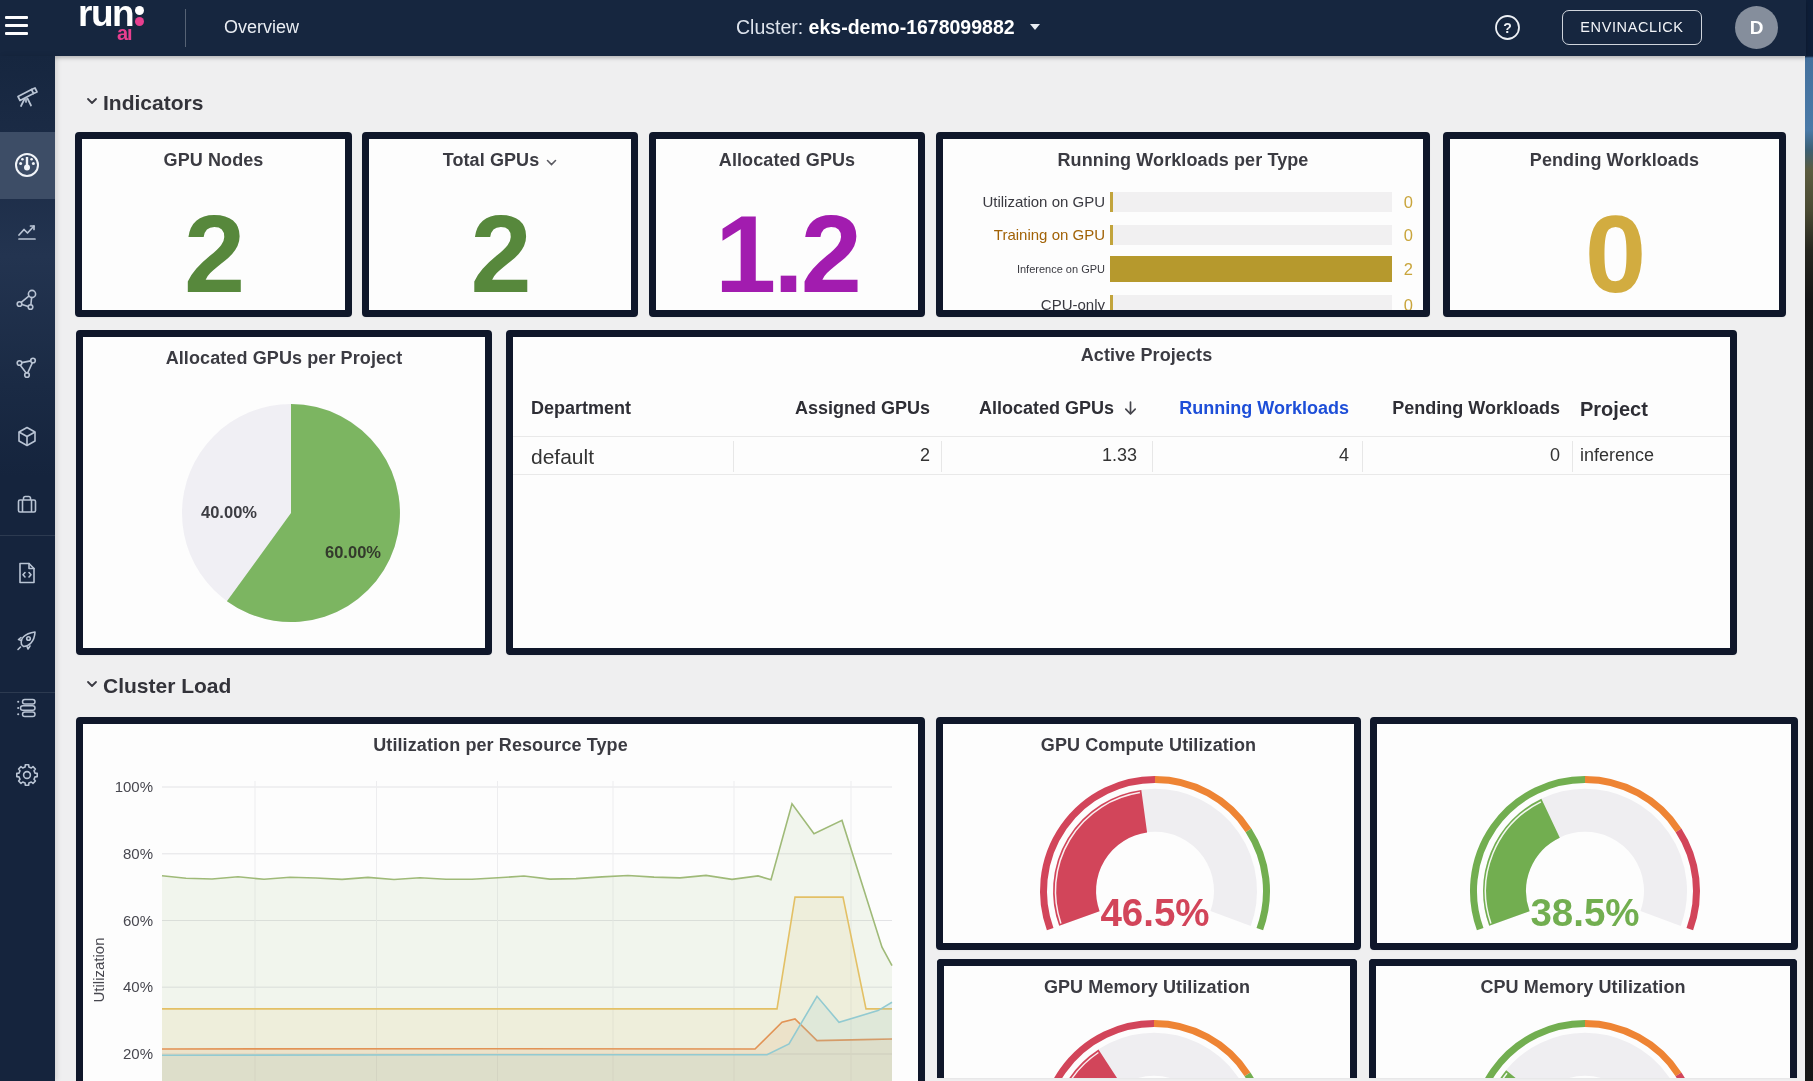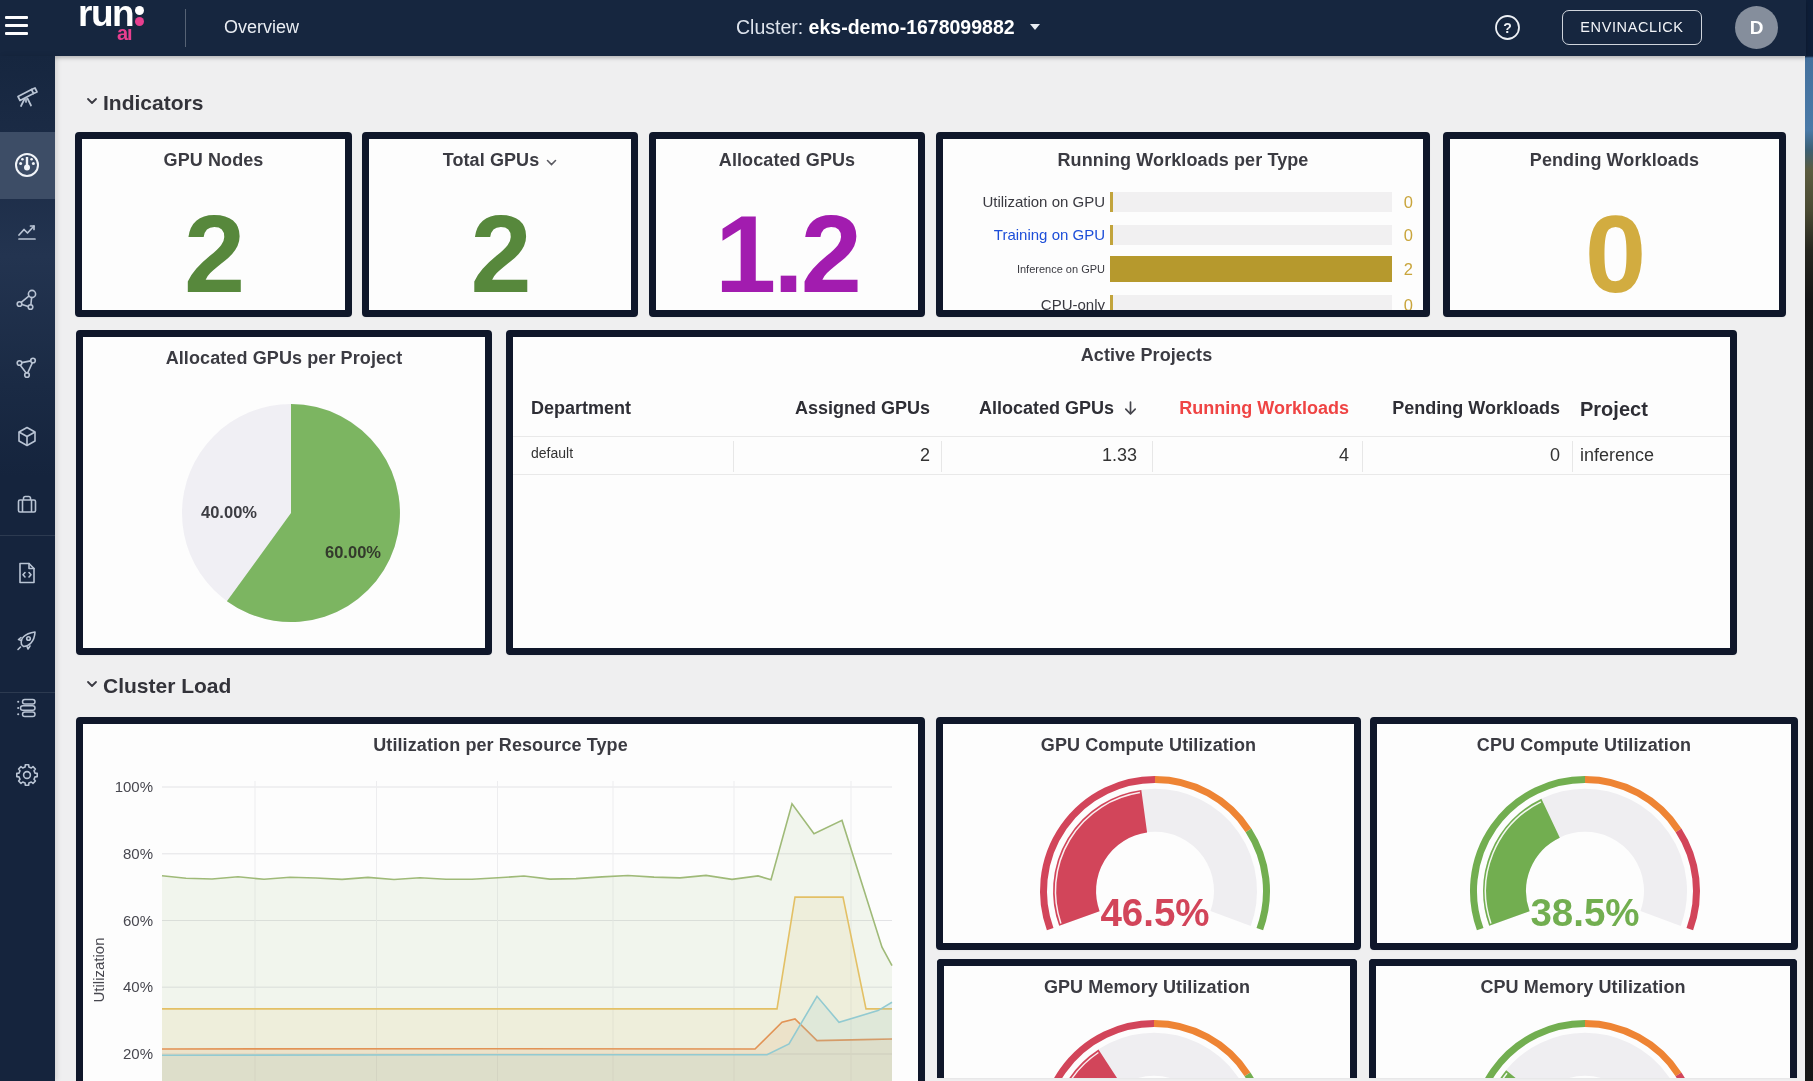--- a/index.html
+++ b/index.html
@@ -157,21 +157,21 @@
 <div class="card" style="left:649px;top:132px;width:276px;height:185px;">
 <div class="ct">Allocated GPUs</div>
     <div class="big" style="color:#a21caf;letter-spacing:-3px">1.2</div>
   </div>
 <div class="card" style="left:936px;top:132px;width:494px;height:185px;">
     <div class="ct">Running Workloads per Type</div>
     <div style="position:absolute;left:0;top:53px;width:162px;text-align:right;font-size:15px;color:#3a3a41;line-height:20px;">Utilization on GPU</div>
     <div style="position:absolute;left:167px;top:53px;width:282px;height:20px;background:#f1f0f1;"></div>
     <div style="position:absolute;left:167px;top:53px;width:2.5px;height:20px;background:#c2a43c"></div>
     <div style="position:absolute;left:430px;top:52px;width:40px;text-align:right;font-size:16.5px;color:#c9a53c;line-height:22px;">0</div>
-    <div style="position:absolute;left:0;top:86px;width:162px;text-align:right;font-size:15px;color:#1d4ed8;line-height:20px;">Training on GPU</div>
+    <div style="position:absolute;left:0;top:86px;width:162px;text-align:right;font-size:15px;color:#a16207;line-height:20px;">Training on GPU</div>
     <div style="position:absolute;left:167px;top:86px;width:282px;height:20px;background:#f1f0f1;"></div>
     <div style="position:absolute;left:167px;top:86px;width:2.5px;height:20px;background:#c2a43c"></div>
     <div style="position:absolute;left:430px;top:85px;width:40px;text-align:right;font-size:16.5px;color:#c9a53c;line-height:22px;">0</div>
     <div style="position:absolute;left:0;top:120px;width:162px;text-align:right;font-size:11px;color:#3a3a41;line-height:20px;">Inference on GPU</div>
     <div style="position:absolute;left:167px;top:117px;width:282px;height:26px;background:#b6992d;"></div>
     <div style="position:absolute;left:430px;top:119px;width:40px;text-align:right;font-size:16.5px;color:#c9a53c;line-height:22px;">2</div>
     <div style="position:absolute;left:0;top:156px;width:162px;text-align:right;font-size:15px;color:#3a3a41;line-height:20px;">CPU-only</div>
     <div style="position:absolute;left:167px;top:156px;width:282px;height:20px;background:#f1f0f1;"></div>
     <div style="position:absolute;left:167px;top:156px;width:2.5px;height:20px;background:#c2a43c"></div>
     <div style="position:absolute;left:430px;top:155px;width:40px;text-align:right;font-size:16.5px;color:#c9a53c;line-height:22px;">0</div>
@@ -189,30 +189,30 @@
       <text x="270" y="197" text-anchor="middle" font-size="16.5" font-weight="700" fill="#333a2c">60.00%</text>
     </svg>
   </div>
 <div class="card" style="left:506px;top:330px;width:1231px;height:325px;">
     <div class="ct" style="top:8px;left:50px;">Active Projects</div>
     <div style="position:absolute;left:18px;top:61px;font-size:18px;font-weight:700;color:#2e2e35;">Department</div>
     <div style="position:absolute;left:217px;top:61px;width:200px;text-align:right;font-size:18px;font-weight:700;color:#2e2e35;">Assigned GPUs</div>
     <div style="position:absolute;left:424px;top:61px;width:200px;text-align:right;font-size:18px;font-weight:700;color:#2e2e35;">Allocated GPUs&nbsp; <svg width="13" height="15" viewBox="0 0 13 15" style="vertical-align:-2px">
         <path d="M6.5 1 V12.5 M1.8 8.2 L6.5 13 L11.2 8.2" fill="none" stroke="#45454c" stroke-width="1.7" stroke-linecap="round" stroke-linejoin="round"></path>
       </svg></div>
-    <div style="position:absolute;left:636px;top:61px;width:200px;text-align:right;font-size:18px;font-weight:700;color:#ef4444;">Running Workloads</div>
+    <div style="position:absolute;left:636px;top:61px;width:200px;text-align:right;font-size:18px;font-weight:700;color:#1d4ed8;">Running Workloads</div>
     <div style="position:absolute;left:847px;top:61px;width:200px;text-align:right;font-size:18px;font-weight:700;color:#2e2e35;">Pending Workloads</div>
     <div style="position:absolute;left:1067px;top:61px;font-size:20px;font-weight:700;color:#2e2e35;">Project</div>
     <div style="position:absolute;left:0;top:99px;width:1231px;height:39px;border-top:1px solid #e9e9e9;border-bottom:1px solid #e9e9e9;background:#fdfdfd;">
       <div style="position:absolute;left:220px;top:4px;width:1px;height:31px;background:#e7e7e7;"></div>
       <div style="position:absolute;left:428px;top:4px;width:1px;height:31px;background:#e7e7e7;"></div>
       <div style="position:absolute;left:639px;top:4px;width:1px;height:31px;background:#e7e7e7;"></div>
       <div style="position:absolute;left:849px;top:4px;width:1px;height:31px;background:#e7e7e7;"></div>
       <div style="position:absolute;left:1059px;top:4px;width:1px;height:31px;background:#e7e7e7;"></div>
-      <div style="position:absolute;left:18px;top:8px;font-size:14px;color:#333;">default</div>
+      <div style="position:absolute;left:18px;top:8px;font-size:21px;color:#333;">default</div>
       <div style="position:absolute;left:217px;top:8px;width:200px;text-align:right;font-size:18px;color:#333;">2</div>
       <div style="position:absolute;left:424px;top:8px;width:200px;text-align:right;font-size:18px;color:#333;">1.33</div>
       <div style="position:absolute;left:636px;top:8px;width:200px;text-align:right;font-size:18px;color:#333;">4</div>
       <div style="position:absolute;left:847px;top:8px;width:200px;text-align:right;font-size:18px;color:#333;">0</div>
       <div style="position:absolute;left:1067px;top:8px;font-size:18px;color:#333;">inference</div>
     </div>
   </div>
 <div class="card" style="left:76px;top:717px;width:849px;height:380px;">
     <div class="ct">Utilization per Resource Type</div>
     <svg width="849" height="380" style="position:absolute;left:0;top:0">
@@ -249,21 +249,20 @@
       <path d="M107.2 205.1 A111.5 111.5 0 0 1 212.0 55.5" fill="none" stroke="#d2455a" stroke-width="7" stroke-linecap="butt"></path>
       <path d="M212.0 55.5 A111.5 111.5 0 0 1 305.5 106.3" fill="none" stroke="#ee8434" stroke-width="7" stroke-linecap="butt"></path>
       <path d="M305.5 106.3 A111.5 111.5 0 0 1 316.8 205.1" fill="none" stroke="#72ae50" stroke-width="7" stroke-linecap="butt"></path>
       <path d="M136.4 194.5 A80.5 80.5 0 1 1 287.6 194.5" fill="none" stroke="#efeef1" stroke-width="43" stroke-linecap="butt"></path>
       <path d="M136.4 194.5 A80.5 80.5 0 0 1 201.2 87.2" fill="none" stroke="#d2455a" stroke-width="43" stroke-linecap="butt"></path>
       <path d="M117.9 199.4 A99.5 99.5 0 0 1 196.9 68.6" fill="none" stroke="#ffffff" stroke-width="1.5" stroke-linecap="butt" stroke-opacity="0.9"></path>
       <text x="212" y="202" text-anchor="middle" font-size="38.5" font-weight="700" fill="#d2455a">46.5%</text>
     </svg>
   </div>
 <div class="card" style="left:1370px;top:717px;width:428px;height:233px;">
-    <div class="ct">CPU Compute Utilization</div>
     <svg width="428" height="233" style="position:absolute;left:0;top:0">
       <path d="M103.2 205.1 A111.5 111.5 0 0 1 208.0 55.5" fill="none" stroke="#72ae50" stroke-width="7" stroke-linecap="butt"></path>
       <path d="M208.0 55.5 A111.5 111.5 0 0 1 301.5 106.3" fill="none" stroke="#ee8434" stroke-width="7" stroke-linecap="butt"></path>
       <path d="M301.5 106.3 A111.5 111.5 0 0 1 312.8 205.1" fill="none" stroke="#d2455a" stroke-width="7" stroke-linecap="butt"></path>
       <path d="M132.4 194.5 A80.5 80.5 0 1 1 283.6 194.5" fill="none" stroke="#efeef1" stroke-width="43" stroke-linecap="butt"></path>
       <path d="M132.4 194.5 A80.5 80.5 0 0 1 173.6 94.2" fill="none" stroke="#72ae50" stroke-width="43" stroke-linecap="butt"></path>
       <path d="M113.9 199.4 A99.5 99.5 0 0 1 163.9 77.8" fill="none" stroke="#ffffff" stroke-width="1.5" stroke-linecap="butt" stroke-opacity="0.9"></path>
       <text x="208" y="202" text-anchor="middle" font-size="38.5" font-weight="700" fill="#72ae50">38.5%</text>
     </svg>
   </div>

